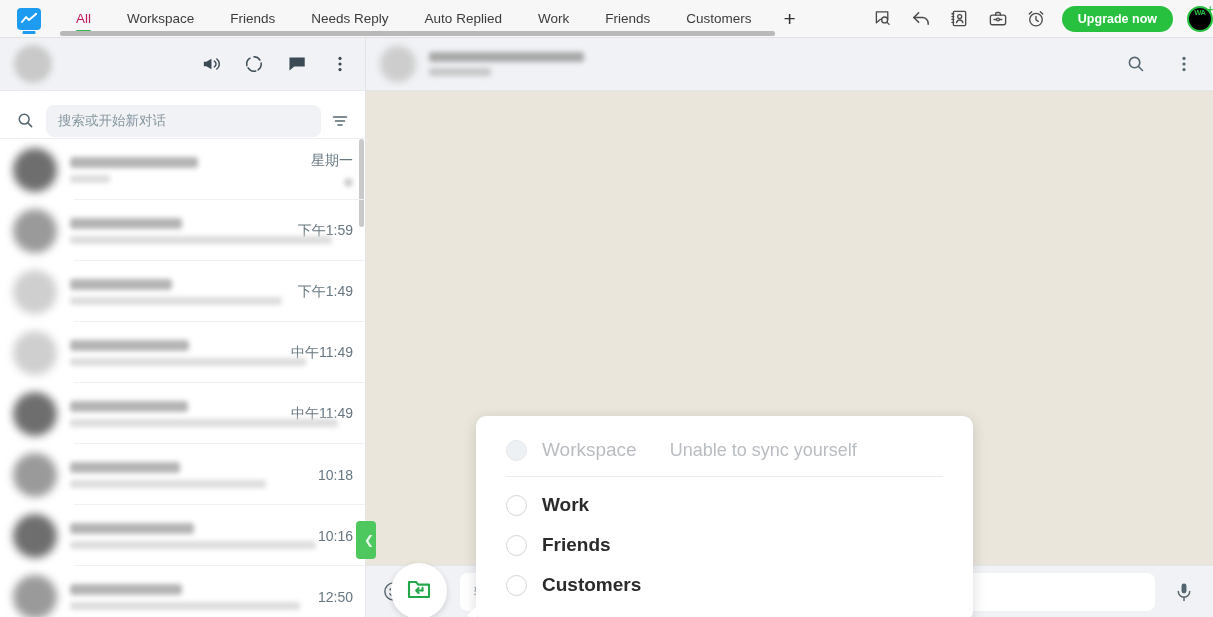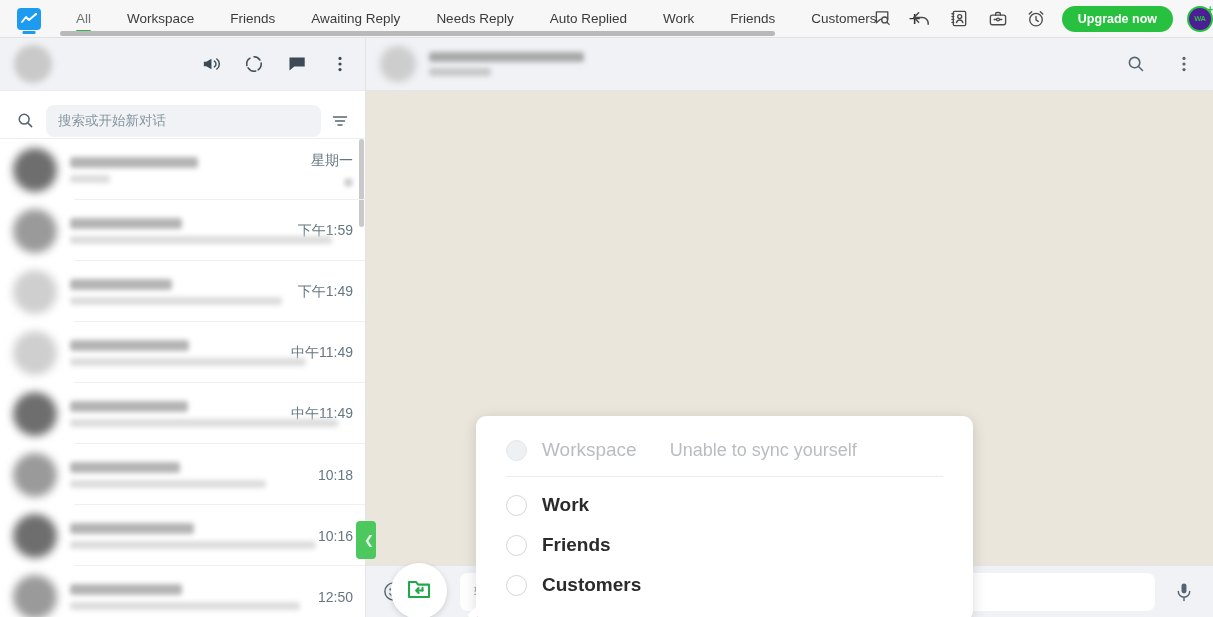--- a/index.html
+++ b/index.html
@@ -30,21 +30,21 @@
     content: ""; position: absolute; bottom: -4px; left: 50%; transform: translateX(-50%);
     width: 13px; height: 2.5px; background: #1d9bf0; border-radius: 1px;
   }
   .tabs { display: flex; align-items: center; height: 100%; flex: 1; min-width: 0; }
   .tab {
     position: relative;
     padding: 0 18px; height: 100%;
     display: flex; align-items: center;
     font-size: 13.5px; color: #3b3b3b; white-space: nowrap; cursor: pointer;
   }
-  .tab.active { color: #737373; }
+  .tab.active { color: #be185d; }
   .tab.active::after {
     content: ""; position: absolute; left: 18px; right: 18px; bottom: 5px;
     height: 2.5px; background: #37b34a; border-radius: 2px;
   }
   .tab-add {
     padding: 0 14px; height: 100%; display: flex; align-items: center;
     font-size: 21px; color: #333; cursor: pointer; font-weight: 300;
   }
   .tab-scroll {
     position: absolute; left: 60px; right: 438px; bottom: 1px; height: 5px;
@@ -55,22 +55,22 @@
   }
   .top-actions { display: flex; align-items: center; gap: 14px; margin-left: auto; }
   .top-ico { width: 24px; height: 24px; display: flex; align-items: center; justify-content: center; cursor: pointer; color: #4a4a4a; }
   .upgrade-btn {
     background: #27c13f; color: #fff; border: none; border-radius: 14px;
     padding: 6px 16px; font-size: 12.5px; font-weight: bold; cursor: pointer;
     font-family: "Liberation Sans", sans-serif; white-space: nowrap;
   }
   .wa-badge {
     width: 26px; height: 26px; border-radius: 50%;
-    border: 2px solid #27c13f; background: #4c1d95;
-    display: flex; align-items: center; justify-content: center;
+    border: 2px solid #27c13f; background: #000000;
+    display: flex; align-items: flex-start; justify-content: center;
     position: relative; cursor: pointer;
   }
   .wa-badge span { font-size: 7.5px; font-weight: bold; color: #27c13f; letter-spacing: -0.2px; }
   .wa-badge::after {
     content: "+"; position: absolute; top: -3px; right: -2px;
     font-size: 10px; color: #27c13f; font-weight: bold; line-height: 1;
   }
 
   
   .body { flex: 1; display: flex; min-height: 0; }
@@ -230,23 +230,20 @@
       <div class="tab active">
           <span>All</span>
         </div>
       <div class="tab">
           <span>Workspace</span>
         </div>
       <div class="tab">
           <span>Friends</span>
         </div>
       <div class="tab">
-          <span>Awaiting Reply</span>
-        </div>
-      <div class="tab">
           <span>Needs Reply</span>
         </div>
       <div class="tab">
           <span>Auto Replied</span>
         </div>
       <div class="tab">
           <span>Work</span>
         </div>
       <div class="tab">
           <span>Friends</span>

